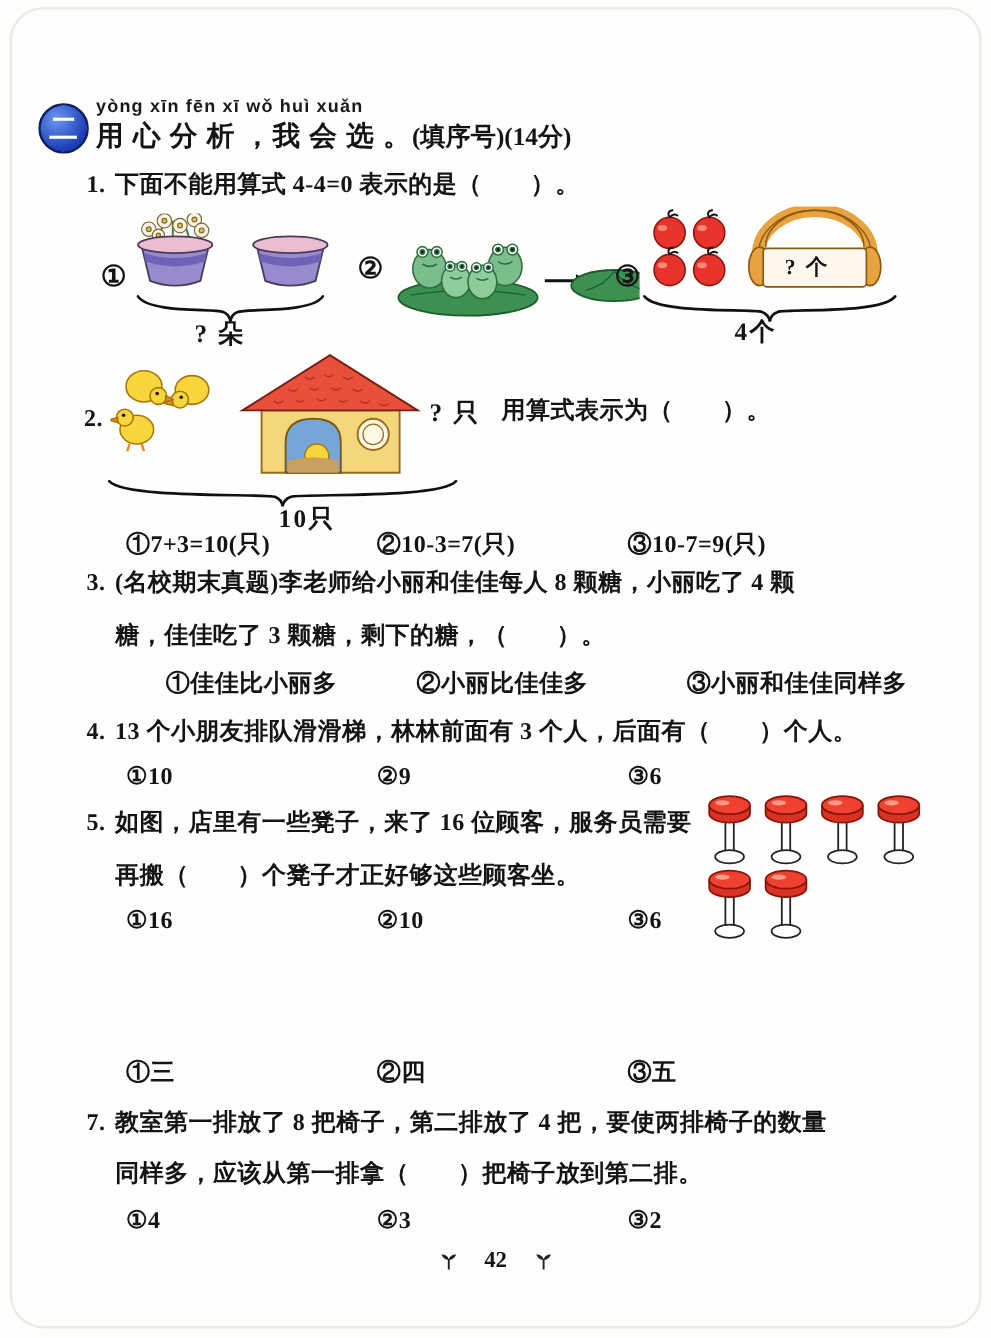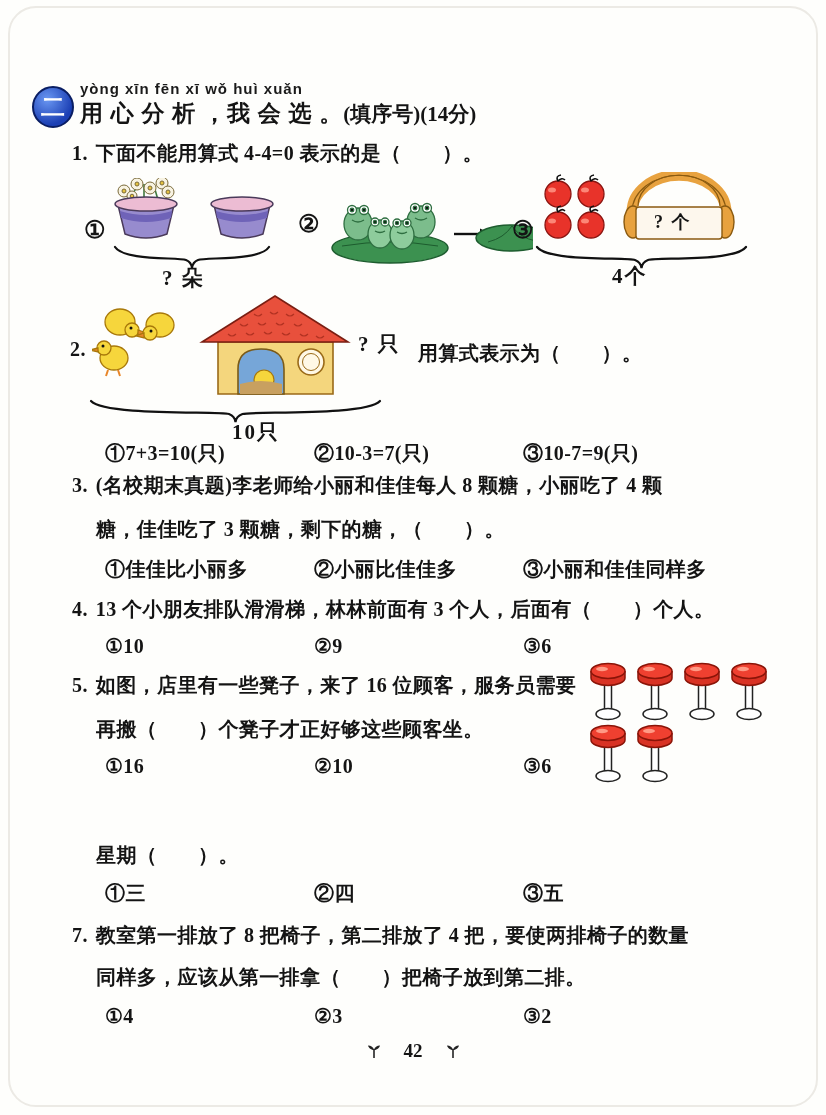--- a/index.html
+++ b/index.html
@@ -204,37 +204,37 @@
         <path d="M42,32 q4,4 8,0 M60,31 q4,4 8,0 M78,31 q4,4 8,0 M96,32 q4,4 8,0"></path>
         <path d="M30,42 q4,4 8,0 M48,41 q4,4 8,0 M66,40 q4,4 8,0 M84,41 q4,4 8,0 M102,42 q4,4 8,0 M118,44 q4,4 8,0"></path>
       </g>
       <path d="M40,102 L40,77 Q40,57 63,57 Q86,57 86,77 L86,102 Z" fill="#76a6d8" stroke="#7a5a18" stroke-width="1.6"></path>
       <circle cx="66" cy="88" r="10" fill="#f6d63c" stroke="#a8780a" stroke-width="1.2"></circle>
       <path d="M42,102 L42,92 Q63,86 84,92 L84,102 Z" fill="#c8a060" stroke="none"></path>
       <circle cx="113" cy="70" r="13" fill="#fff8e6" stroke="#9a6a18" stroke-width="1.6"></circle>
       <circle cx="113" cy="70" r="8.5" fill="none" stroke="#9a6a18" stroke-width="1"></circle>
     </svg>
     <span class="figcap" style="left:288px;top:38px;">? 只</span>
-    <span class="qline" style="left:348px;top:48px;">用算式表示为（　　）。</span>
+    <span class="qline" style="left:348px;top:36px;">用算式表示为（　　）。</span>
     <svg width="295" height="26" style="position:absolute;left:18px;top:106px;">
       <path d="M3,3 C16,18 131,13 141,16 C145,17.5 147,20 147.5,24 C148,20 150.5,17.5 154.5,16 C164.5,13 279,18 292,3" fill="none" stroke="#111" stroke-width="2.2" stroke-linecap="round"></path>
     </svg>
     <span class="figcap" style="left:128px;top:126px;margin-left:34px;">10只</span>
   </div>
   <div class="opts" style="top:440px;">
     <span>①7+3=10(只)</span>
     <span>②10-3=7(只)</span>
     <span>③10-7=9(只)</span>
   </div>
 
   <div class="qline" style="left:72px;top:472px;">
     <span class="qnum">3.</span><span>(名校期末真题)李老师给小丽和佳佳每人 8 颗糖，小丽吃了 4 颗</span>
   </div>
   <div class="qline" style="left:96px;top:516px;">糖，佳佳吃了 3 颗糖，剩下的糖，（　　）。</div>
-  <div class="opts" style="top:556px;">
+  <div class="opts" style="top:556px;text-align:center;">
     <span>①佳佳比小丽多</span>
     <span>②小丽比佳佳多</span>
     <span>③小丽和佳佳同样多</span>
   </div>
 
   <div class="qline" style="left:72px;top:596px;">
     <span class="qnum">4.</span><span>13 个小朋友排队滑滑梯，林林前面有 3 个人，后面有（　　）个人。</span>
   </div>
   <div class="opts" style="top:634px;">
     <span>①10</span>
@@ -263,21 +263,20 @@
       </g>
     </defs>
     <use href="#stool" x="0" y="0"></use>
     <use href="#stool" x="47" y="0"></use>
     <use href="#stool" x="94" y="0"></use>
     <use href="#stool" x="141" y="0"></use>
     <use href="#stool" x="0" y="62"></use>
     <use href="#stool" x="47" y="62"></use>
   </svg>
 
-  <div class="qline" style="left:96px;top:842px;">星期（　　）。</div>
   <div class="opts" style="top:880px;">
     <span>①三</span>
     <span>②四</span>
     <span>③五</span>
   </div>
 
   <div class="qline" style="left:72px;top:922px;">
     <span class="qnum">7.</span><span>教室第一排放了 8 把椅子，第二排放了 4 把，要使两排椅子的数量</span>
   </div>
   <div class="qline" style="left:96px;top:964px;">同样多，应该从第一排拿（　　）把椅子放到第二排。</div>

